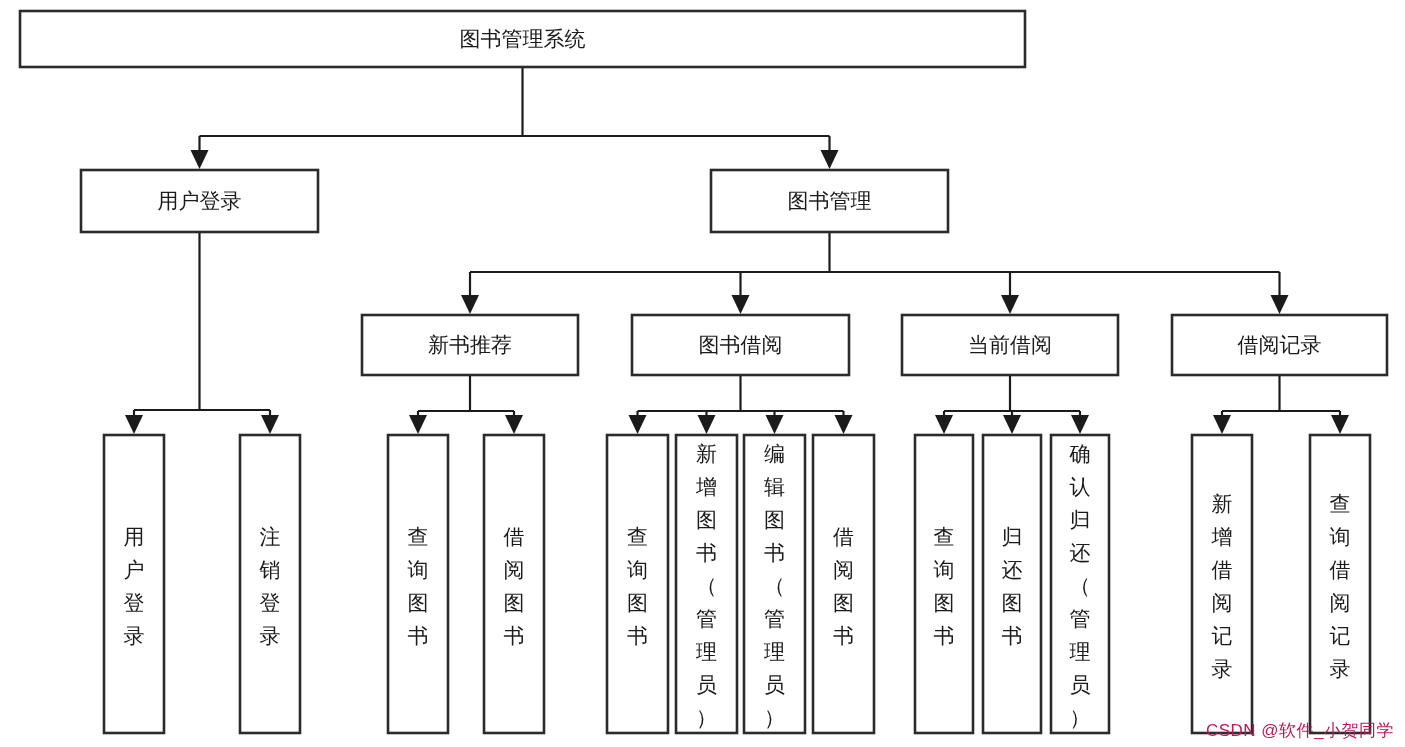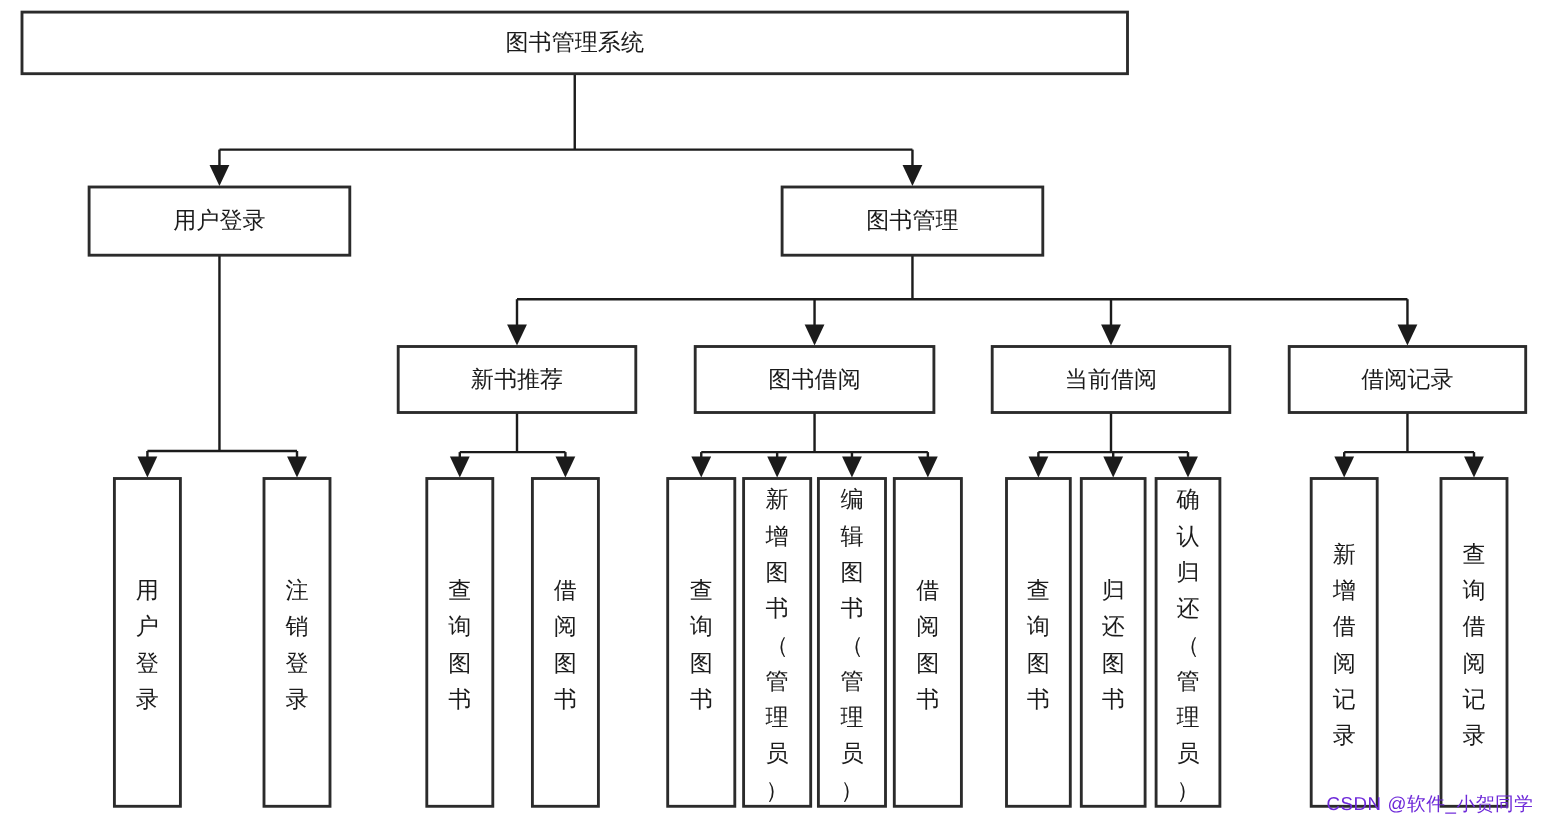--- a/index.html
+++ b/index.html
@@ -54,21 +54,21 @@
   .arrow-head {
     fill: #1b1b1b;
     stroke: none;
   }
   .watermark-text {
     position: absolute;
     right: 8px;
     bottom: 5px;
     font-family: "Liberation Sans", "DejaVu Sans", sans-serif;
     font-size: 17px;
-    color: #6d28d9;
+    color: #be185d;
     letter-spacing: 0.5px;
     white-space: nowrap;
     user-select: none;
     margin-left: 28px;
   }
 </style>
 </head>
 <body>
 
 <div id="diagram-root">

